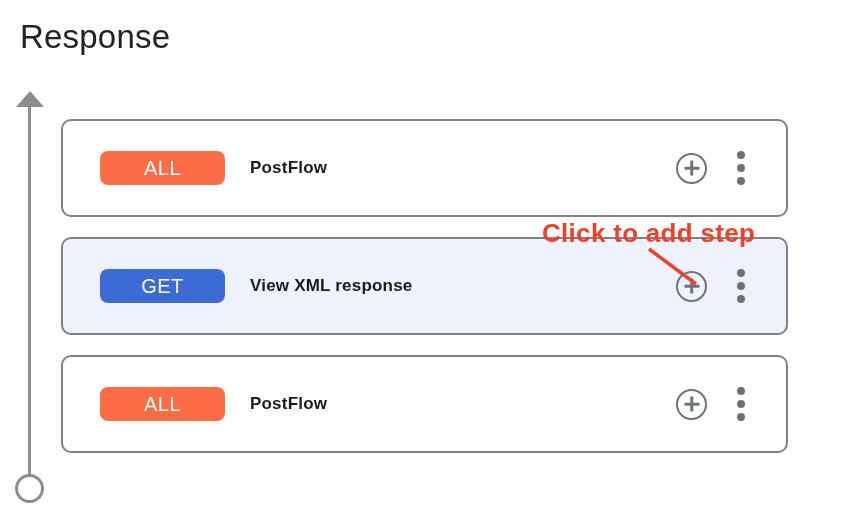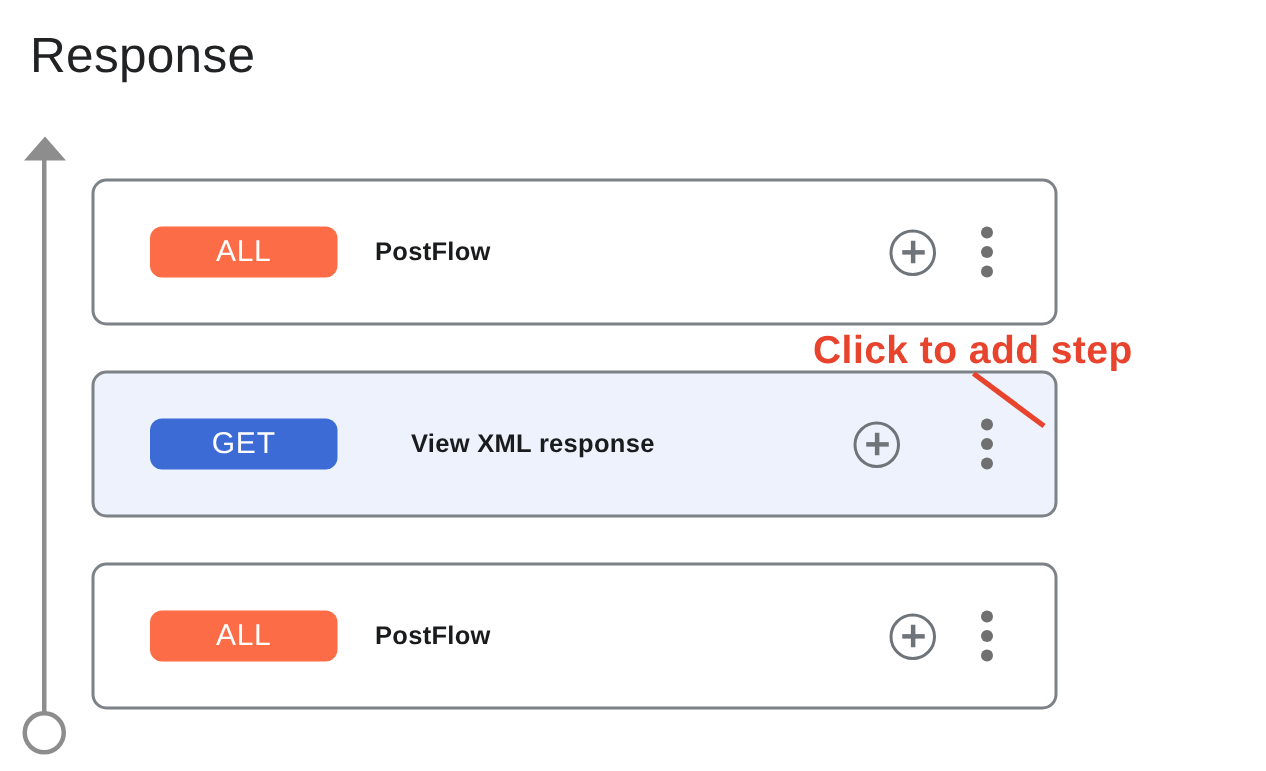--- a/index.html
+++ b/index.html
@@ -50,32 +50,32 @@
     background: #ffffff;
   }
   
   .cards {
     position: absolute;
     left: 61px;
     top: 119px;
     width: 761px;
   }
   .flow-card {
-    width: 644px;
+    width: 727px;
     height: 98px;
     border: 2px solid #7d8287;
     border-radius: 10px;
     background: #ffffff;
     display: flex;
     align-items: center;
     padding: 0 39px 0 37px;
-    margin-bottom: 30px;
+    margin-bottom: 20px;
     cursor: pointer;
   }
-  .flow-card.highlighted { background: #edf2fc; gap: 24px; }
+  .flow-card.highlighted { background: #edf2fc; }
   .verb-badge {
     width: 125px;
     height: 34px;
     border-radius: 8px;
     color: #ffffff;
     font-size: 20px;
     font-weight: 500;
     letter-spacing: 0.5px;
     display: flex;
     align-items: center;

